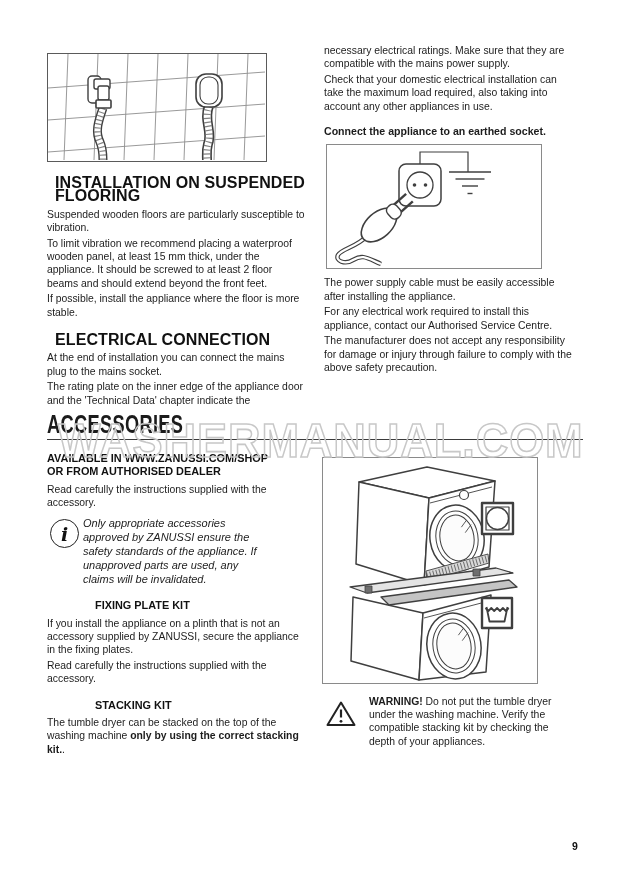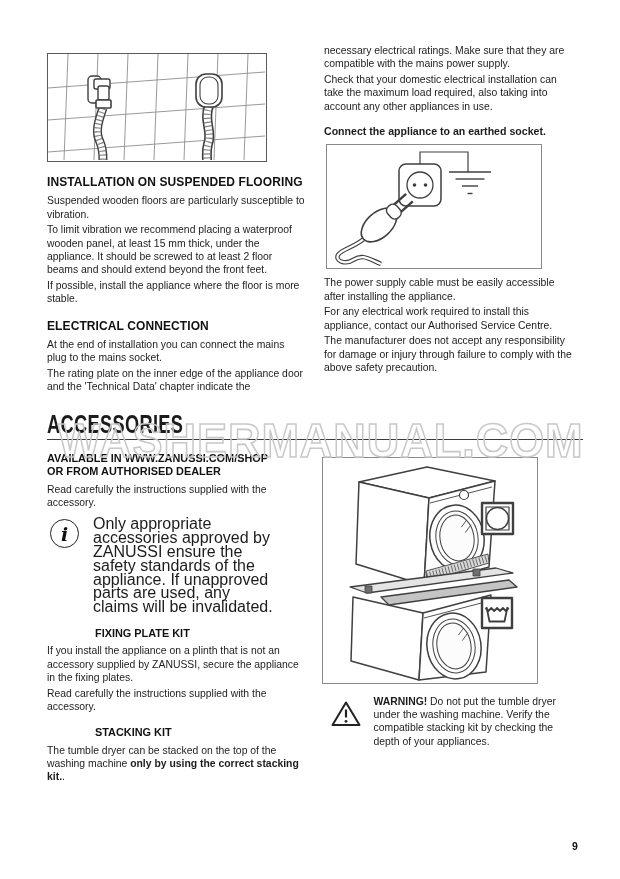--- a/index.html
+++ b/index.html
@@ -2,21 +2,21 @@
 <html><head>
 <meta charset="utf-8">
 <style>
   html,body{margin:0;padding:0;background:#ffffff;}
   .page{
     position:relative;width:620px;height:879px;background:#ffffff;
     font-family:"Liberation Sans", sans-serif;color:#1c1c1c;overflow:hidden;
   }
   .page *{box-sizing:border-box;}
   p{margin:0 0 2.5px 0;font-size:10.4px;line-height:13.3px;}
-  .subhead{margin:14px 0 5px 0;font-size:12px;line-height:13.3px;font-weight:bold;color:#111;letter-spacing:.1px;}
+  .subhead{margin:14px 0 5px 8px;font-size:16px;line-height:13.3px;font-weight:bold;color:#111;letter-spacing:.1px;}
   .col{position:absolute;}
   .col-left-top{left:47px;top:53px;width:258px;}
   .col-right-top{left:324px;top:44px;width:254px;}
   .figure{border:1px solid #8a8a8a;background:#fff;}
   .tiles-figure{width:220px;height:109px;border:1.5px solid #5a5a5a;margin-bottom:3px;}
   .plug-figure{width:216px;height:125px;margin:6px 0 7px 2px;}
   .stack-figure{width:216px;height:227px;}
   .boldline{font-weight:bold;font-size:10.6px;line-height:13.3px;margin:12px 0 0 0;}
   
   .accessories{position:absolute;left:47px;top:412px;width:536px;}
@@ -28,23 +28,23 @@
   .acc-left{width:258px;}
   .acc-h4{font-size:10.9px;line-height:13.4px;font-weight:bold;color:#111;margin:0 0 4px 0;}
   .acc-h4.mt{margin-top:13px;padding-left:48px;}
   .info-note{display:flex;margin:8px 0 0 3px;}
   .info-icon{
     flex:0 0 auto;width:29px;height:29px;border:1.9px solid #222;border-radius:50%;
     display:flex;align-items:center;justify-content:center;
     font-family:"DejaVu Serif", serif;font-style:italic;font-weight:bold;font-size:19px;color:#111;
     margin-top:2px;
   }
-  .info-text{margin-left:14px;width:182px;font-size:16px;line-height:13.8px;}
+  .info-text{margin-left:4px;width:182px;font-size:11px;line-height:13.8px;font-style:italic;}
   .acc-right{position:absolute;left:275px;top:45px;width:256px;}
-  .warning-note{display:flex;margin-top:11px;justify-content:center;}
+  .warning-note{display:flex;margin-top:11px;}
   .warning-icon{flex:0 0 auto;width:32px;height:29px;margin:4px 0 0 3px;}
   .warning-text{margin-left:12px;width:200px;font-size:10.4px;line-height:13.2px;}
   .watermark{
     position:absolute;left:58px;top:412px;z-index:3;pointer-events:none;
     font-size:49px;font-weight:bold;letter-spacing:1px;white-space:nowrap;
     color:transparent;-webkit-text-stroke:1.6px #c8c8c8;
     transform:scaleX(.92);transform-origin:left top;
   }
   .page-number{position:absolute;left:572px;top:840px;font-size:10.5px;font-weight:bold;color:#111;}
   svg{display:block;}

